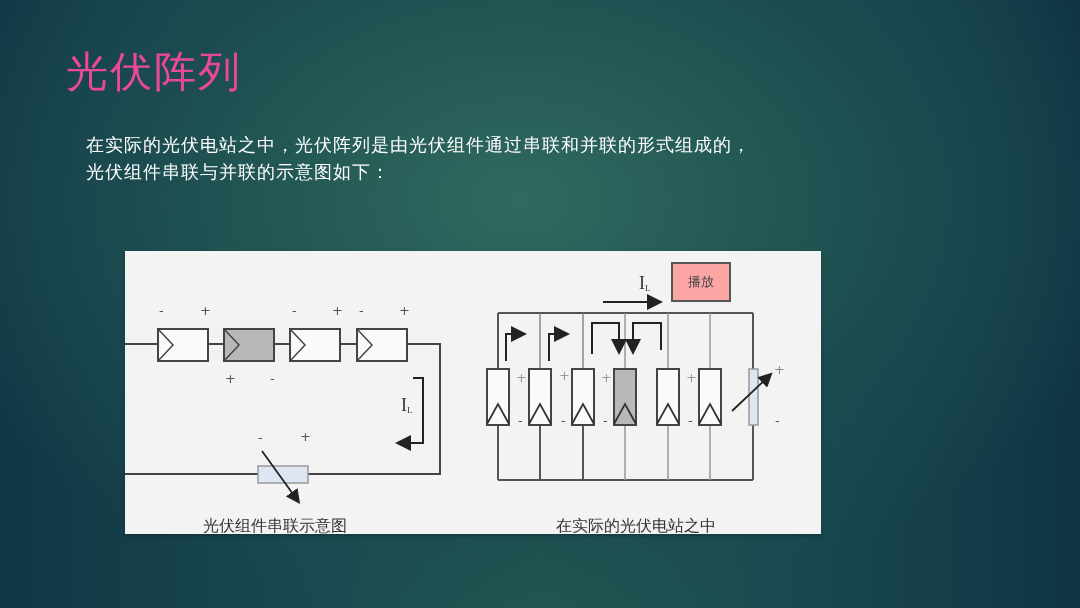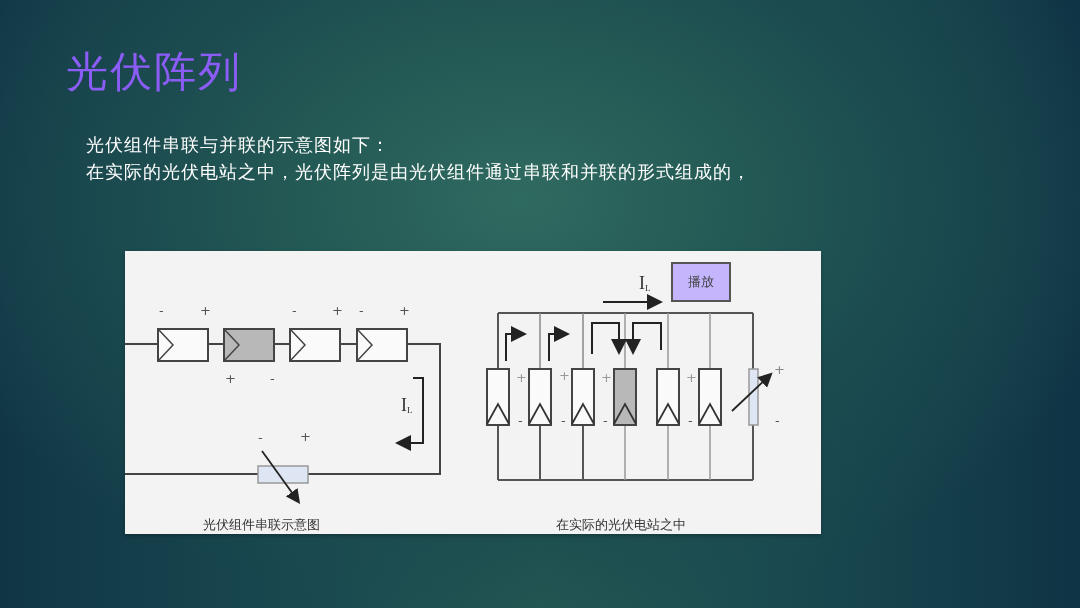--- a/index.html
+++ b/index.html
@@ -6,56 +6,56 @@
     body {
       width: 1080px; height: 608px; overflow: hidden; position: relative;
       background:
         radial-gradient(ellipse 620px 420px at 520px 200px, #2f6a60 0%, #245a55 35%, #1b4a4f 65%, rgba(20,58,70,0) 100%),
         linear-gradient(90deg, #103646 0%, #1a4a50 30%, #235752 50%, #1a4a50 72%, #0f3445 100%);
       font-family: "DejaVu Sans", "Liberation Sans", sans-serif;
     }
     .title {
       position: absolute; left: 66px; top: 44px;
       font-family: "DejaVu Serif", "Liberation Serif", serif;
-      font-size: 42px; color: #8b5cf6; letter-spacing: 2px; line-height: 56px;
+      font-size: 42px; color: #ec4899; letter-spacing: 2px; line-height: 56px;
     }
     .body-text {
       position: absolute; left: 86px; top: 131px; width: 820px;
       color: #ffffff; font-size: 18px; line-height: 27px;
       font-family: "DejaVu Serif", "Liberation Serif", serif;
       letter-spacing: 1px;
     }
     .body-text div { white-space: nowrap; }
     .figure {
       position: absolute; left: 125px; top: 251px; width: 696px; height: 283px;
       background: #f3f3f3;
       box-shadow: 0 2px 4px rgba(0,0,0,0.25);
     }
     .figure svg { position: absolute; left: 0; top: 0; }
     .caption {
-      position: absolute; font-size: 13px; color: #333; white-space: nowrap;
+      position: absolute; font-size: 16px; color: #333; white-space: nowrap;
     }
     .lbl { position: absolute; font-size: 13px; color: #555; line-height: 13px; }
     .il { position: absolute; font-family: Liberation Serif, serif; color: #333; font-size: 18px; }
     .il sub { font-size: 9px; vertical-align: -2px; }
     .bofang {
       position: absolute; left: 546px; top: 11px; width: 56px; height: 36px;
-      border: 2px solid #555; background: #c4b5fd;
+      border: 2px solid #555; background: #fca5a5;
       display: flex; align-items: center; justify-content: center;
       font-size: 13px; color: #444;
     }
   </style>
 </head>
 <body>
 
 <div class="title">光伏阵列</div>
 
 <div class="body-text">
+  <div>在实际的光伏电站之中，光伏阵列是由光伏组件通过串联和并联的形式组成的，</div>
   <div>光伏组件串联与并联的示意图如下：</div>
-  <div>在实际的光伏电站之中，光伏阵列是由光伏组件通过串联和并联的形式组成的，</div>
 </div>
 
 <div class="figure">
   <svg width="696" height="283" viewBox="0 0 696 283">
     <defs>
       <marker id="arr" markerWidth="8" markerHeight="8" refX="6" refY="4" orient="auto">
         <path d="M0,0 L8,4 L0,8 z" fill="#222"></path>
       </marker>
     </defs>
 

